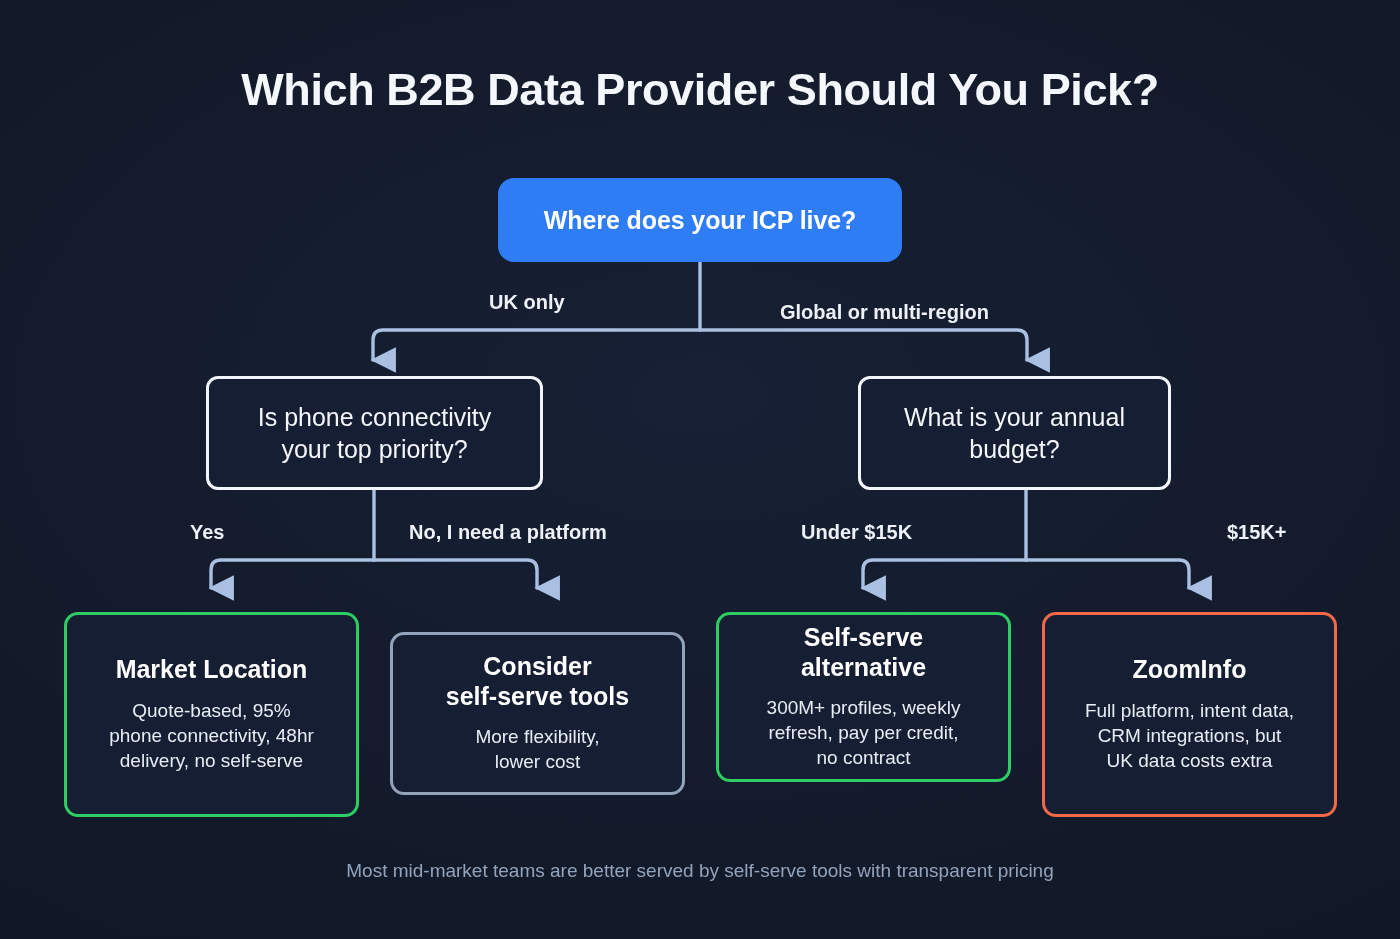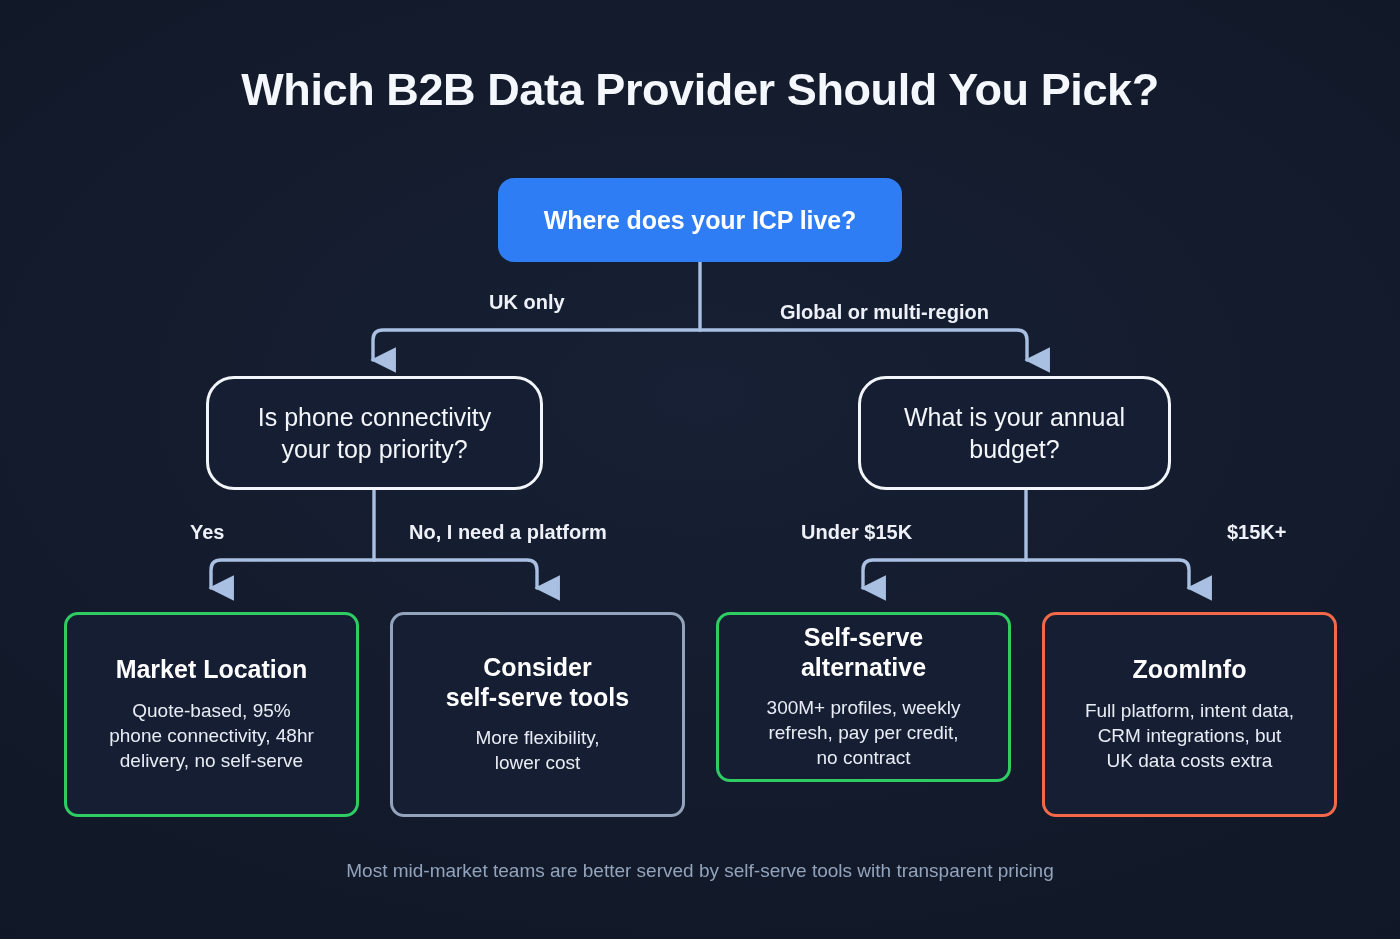--- a/index.html
+++ b/index.html
@@ -51,21 +51,21 @@
   .node-root {
     border-radius: 16px;
     background: #2f7df4;
     color: #ffffff;
     font-size: 25px;
     font-weight: bold;
     letter-spacing: -0.1px;
   }
 
   .node-decision {
-    border-radius: 28px;
+    border-radius: 12px;
     background: #151e32;
     border: 3px solid #f2f5f9;
     color: #f3f6fa;
     font-size: 25px;
     line-height: 1.28;
     font-weight: normal;
   }
 
   .node-leaf {
     border-radius: 14px;
@@ -167,21 +167,21 @@
     <div class="leaf-title">
       <div>Market Location</div>
     </div>
     <div class="leaf-body">
       <div>Quote-based, 95%</div>
       <div>phone connectivity, 48hr</div>
       <div>delivery, no self-serve</div>
     </div>
   </div>
 
-  <div class="node node-leaf slate" style="left:390px; top:612px; width:295px; height:205px;">
+  <div class="node node-leaf slate" style="left:390px; top:632px; width:295px; height:163px;">
     <div class="leaf-title">
       <div>Consider</div>
       <div>self-serve tools</div>
     </div>
     <div class="leaf-body">
       <div>More flexibility,</div>
       <div>lower cost</div>
     </div>
   </div>
 

